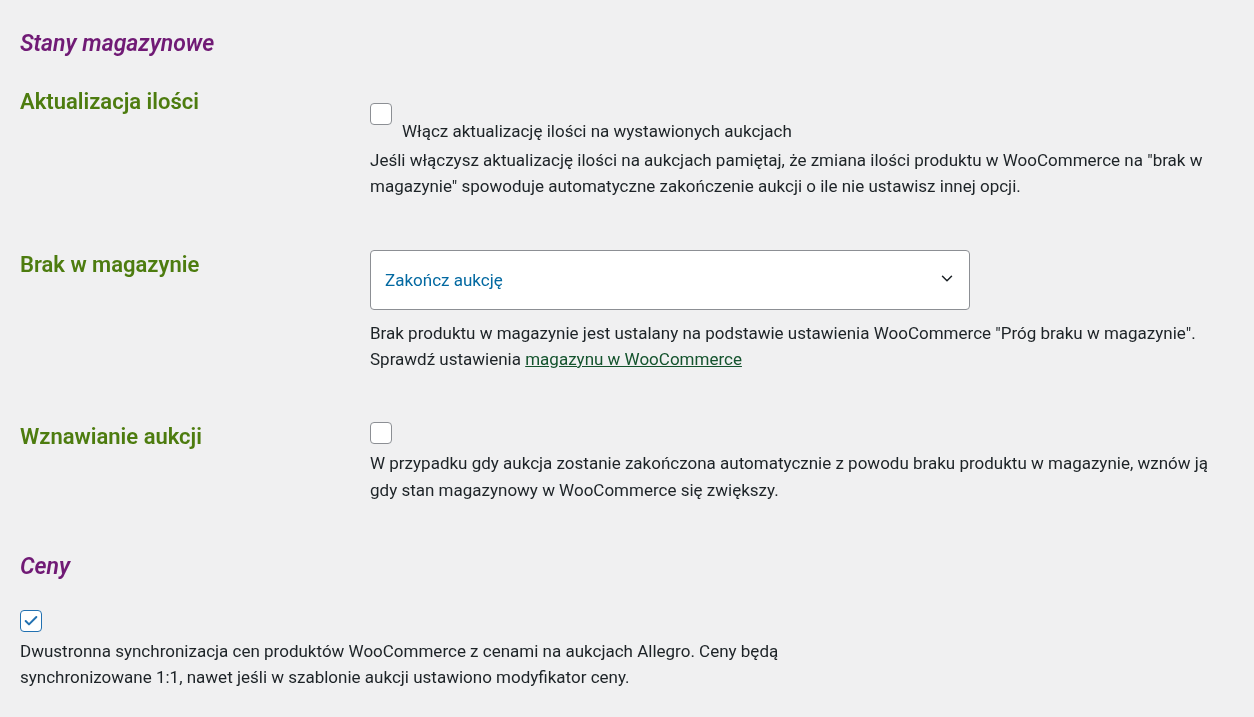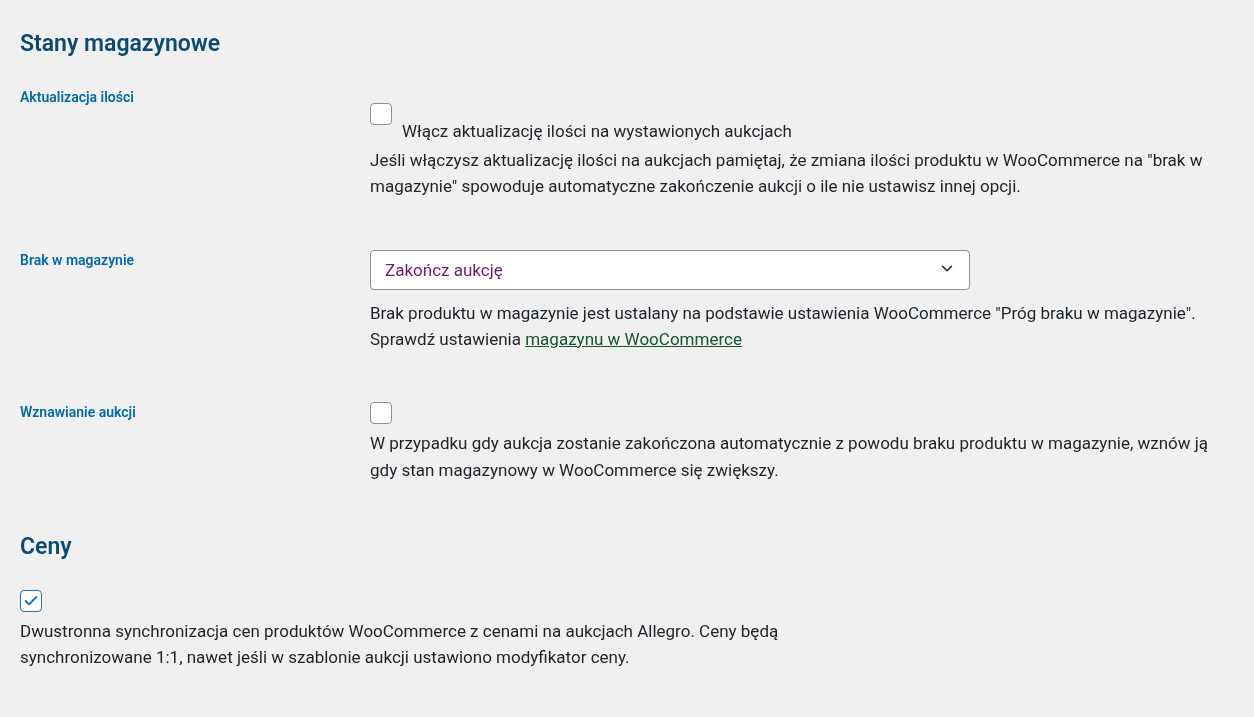--- a/index.html
+++ b/index.html
@@ -10,34 +10,35 @@
     body {
       background: #f0f0f1;
       font-family: -apple-system, BlinkMacSystemFont, "Segoe UI", Roboto, Oxygen-Sans, Ubuntu, Cantarell, "Helvetica Neue", sans-serif;
       color: #1d2327;
       font-size: 14px;
       padding: 10px 20px;
     }
     h2 {
       font-size: 23px;
       font-weight: 600;
-      color: #0c4a6e;
+      color: #701a75;
       margin: 20px 0 30px 0;
+      font-style: italic;
     }
     .form-row {
       display: flex;
       align-items: flex-start;
       margin-bottom: 50px;
     }
     .form-label {
       width: 350px;
       flex-shrink: 0;
-      font-size: 14px;
+      font-size: 22px;
       font-weight: 600;
-      color: #0369a1;
+      color: #4d7c0f;
       padding-top: 2px;
     }
     .form-field {
       flex: 1;
       max-width: 850px;
     }
     .checkbox-line {
       display: flex;
       align-items: center;
       gap: 10px;
@@ -77,27 +78,27 @@
       line-height: 1.55;
       margin-top: 4px;
     }
     .select-wrapper {
       position: relative;
       width: 600px;
       margin-bottom: 10px;
     }
     .select {
       width: 100%;
-      height: 40px;
+      height: 60px;
       border: 1px solid #8c8f94;
       border-radius: 4px;
       background: #fff;
       padding: 0 40px 0 14px;
       font-size: 17px;
-      color: #701a75;
+      color: #0369a1;
       appearance: none;
       cursor: pointer;
       text-align: right;
       display: flex;
       align-items: center;
     }
     .select-chevron {
       position: absolute;
       right: 14px;
       top: 50%;

